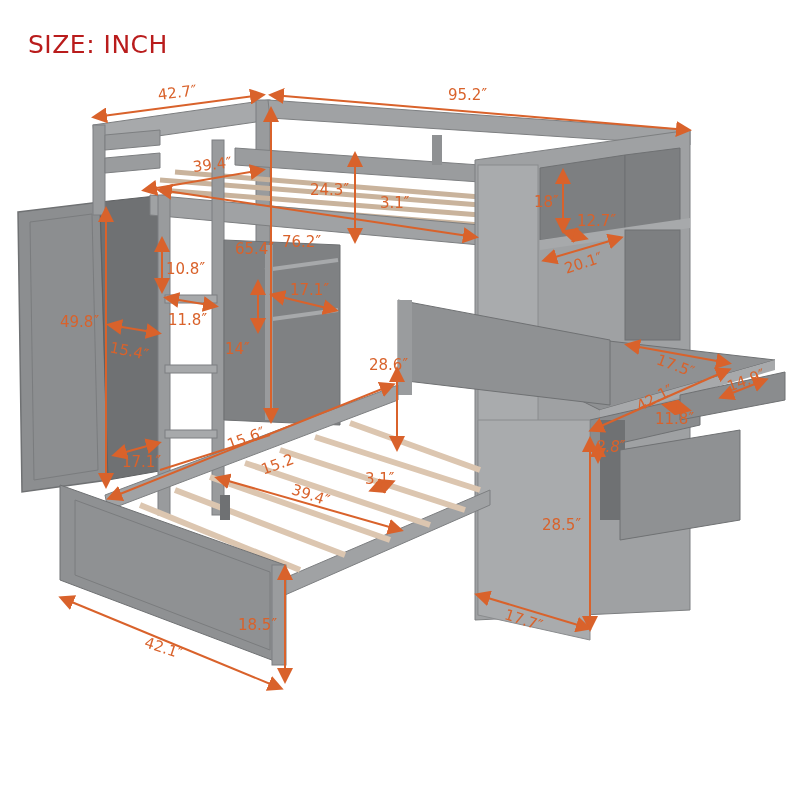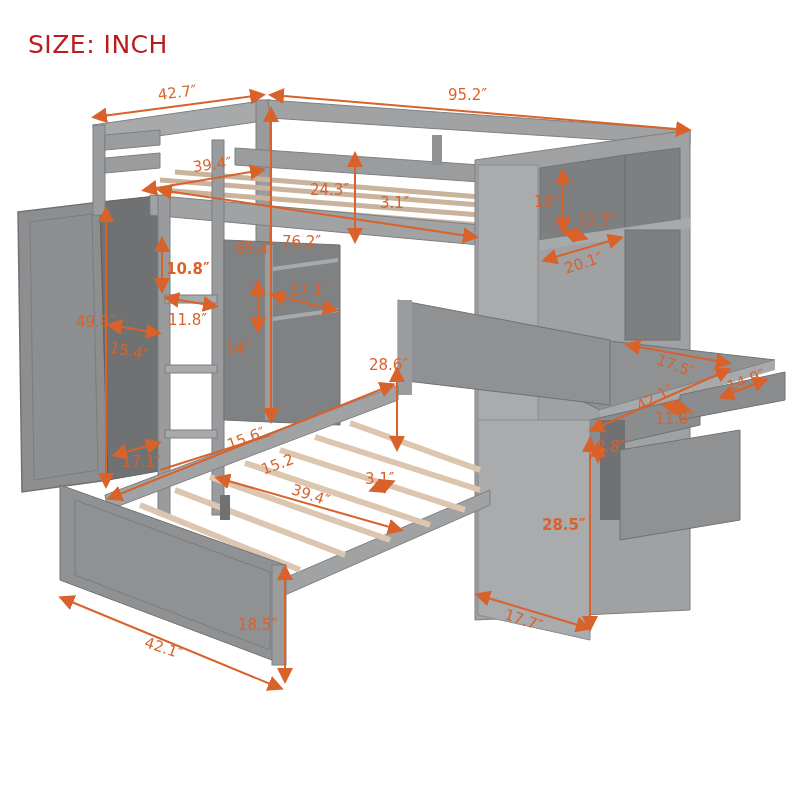--- a/index.html
+++ b/index.html
@@ -157,36 +157,36 @@
   </g>
 </svg>
 
 <div class="dim rot-a" style="left:158px;top:88px;">42.7″</div>
 <div class="dim" style="left:448px;top:88px;">95.2″</div>
 <div class="dim rot-a" style="left:193px;top:160px;">39.4″</div>
 <div class="dim" style="left:310px;top:183px;">24.3″</div>
 <div class="dim" style="left:380px;top:196px;">3.1″</div>
 <div class="dim" style="left:282px;top:215px;margin-top:20px;">76.2″</div>
 <div class="dim" style="left:225px;top:242px;margin-left:10px;">65.4″</div>
-<div class="dim" style="left:166px;top:262px;font-weight:bold;">10.8″</div>
+<div class="dim" style="left:166px;top:262px;">10.8″</div>
 <div class="dim" style="left:168px;top:313px;">11.8″</div>
 <div class="dim" style="left:225px;top:298px;margin-top:44px;">14″</div>
 <div class="dim" style="left:290px;top:283px;">17.1″</div>
-<div class="dim" style="left:76px;top:315px;text-align:right;">49.8″</div>
+<div class="dim" style="left:60px;top:315px;text-align:right;">49.8″</div>
 <div class="dim rot-b" style="left:110px;top:340px;">15.4″</div>
 <div class="dim" style="left:122px;top:455px;">17.1″</div>
 <div class="dim" style="left:534px;top:195px;">18″</div>
 <div class="dim" style="left:577px;top:214px;">12.7″</div>
 <div class="dim rot-g" style="left:565px;top:262px;">20.1″</div>
 <div class="dim" style="left:349px;top:358px;margin-left:20px;">28.6″</div>
 <div class="dim rot-e" style="left:657px;top:352px;">17.5″</div>
 <div class="dim rot-f" style="left:638px;top:400px;">42.1″</div>
 <div class="dim rot-d" style="left:728px;top:380px;">14.9″</div>
 <div class="dim" style="left:655px;top:412px;">11.8″</div>
 <div class="dim" style="left:596px;top:440px;font-style:italic;">2.8″</div>
 <div class="dim rot-d" style="left:228px;top:438px;">15.6″</div>
 <div class="dim rot-d" style="left:262px;top:463px;">15.2</div>
 <div class="dim" style="left:365px;top:472px;">3.1″</div>
 <div class="dim rot-c" style="left:292px;top:482px;">39.4″</div>
-<div class="dim" style="left:542px;top:518px;font-weight:bold;">28.5″</div>
+<div class="dim" style="left:542px;top:518px;">28.5″</div>
 <div class="dim rot-c" style="left:505px;top:607px;">17.7″</div>
 <div class="dim rot-c" style="left:145px;top:635px;">42.1″</div>
 <div class="dim" style="left:238px;top:618px;">18.5″</div>
 
 </body></html>

